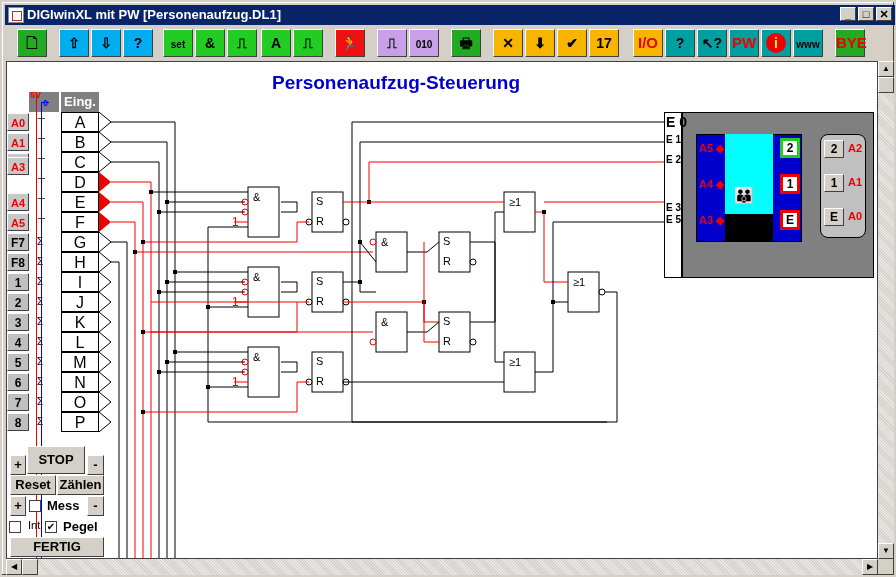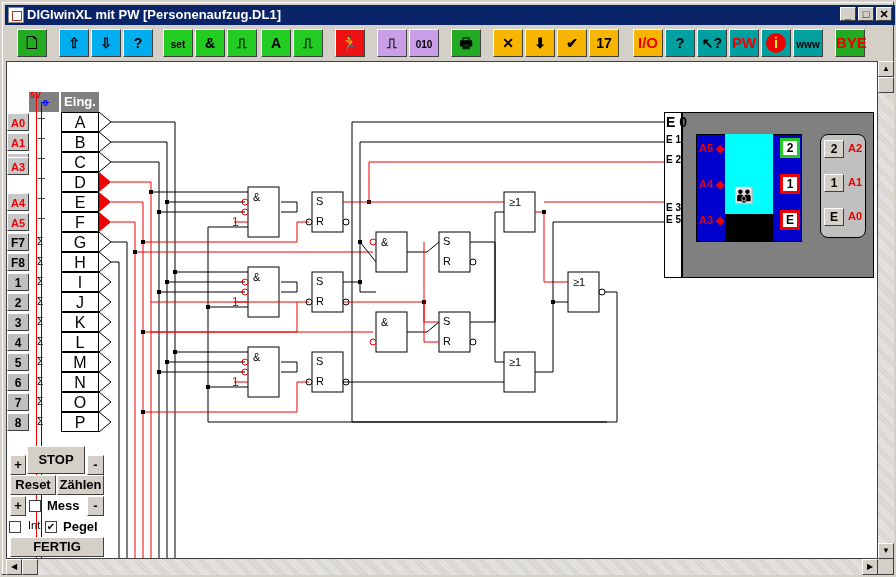--- a/index.html
+++ b/index.html
@@ -59,20 +59,21 @@
       <div class="tb" style="left: 616px; background: rgb(247, 181, 0); margin-left: 12px;"><span style="font-size: 15px; color: rgb(238, 0, 0);">I/O</span></div>
       <div class="tb" style="left: 660px; background: rgb(0, 160, 160);"><span>?</span></div>
       <div class="tb" style="left: 692px; background: rgb(0, 160, 160);"><span>↖?</span></div>
       <div class="tb" style="left: 724px; background: rgb(0, 160, 160);"><span style="color: rgb(238, 0, 0); font-size: 15px;">PW</span></div>
       <div class="tb" style="left: 756px; background: rgb(0, 160, 160);"><span style="display: inline-block; width: 20px; height: 20px; border-radius: 50%; background: rgb(238, 0, 0); color: rgb(255, 255, 0); line-height: 20px; margin-top: 3px;">i</span></div>
       <div class="tb" style="left: 788px; background: rgb(0, 160, 160);"><span style="font-size: 10px;">www</span></div>
       <div class="tb" style="left: 830px; background: rgb(34, 170, 34);"><span style="font-size: 15px; color: rgb(238, 0, 0);">BYE</span></div>
     </div>
 
   <div class="canvas">
+    <div class="title">Personenaufzug-Steuerung</div>
     <svg id="wires" width="872" height="498" style="position:absolute;left:0;top:0">
         <polyline points="92,50 104,60 92,70" fill="none" stroke="#000"></polyline>
         <polyline points="92,70 104,80 92,90" fill="none" stroke="#000"></polyline>
         <polyline points="92,90 104,100 92,110" fill="none" stroke="#000"></polyline>
         <polygon points="92,110 104,120 92,130" fill="#e00"></polygon>
         <polygon points="92,130 104,140 92,150" fill="#e00"></polygon>
         <polygon points="92,150 104,160 92,170" fill="#e00"></polygon>
         <polyline points="92,170 104,180 92,190" fill="none" stroke="#000"></polyline>
         <polyline points="92,190 104,200 92,210" fill="none" stroke="#000"></polyline>
         <polyline points="92,210 104,220 92,230" fill="none" stroke="#000"></polyline>

